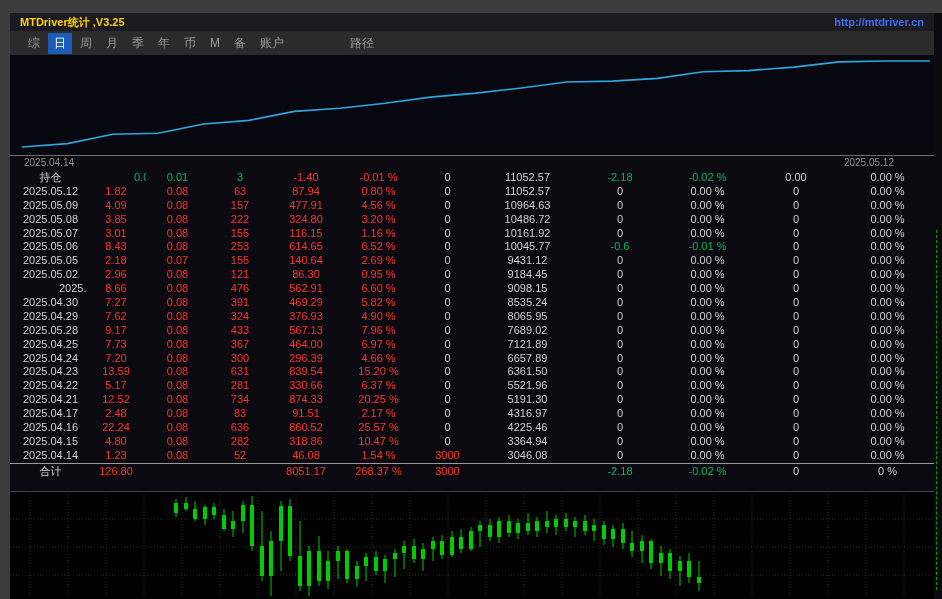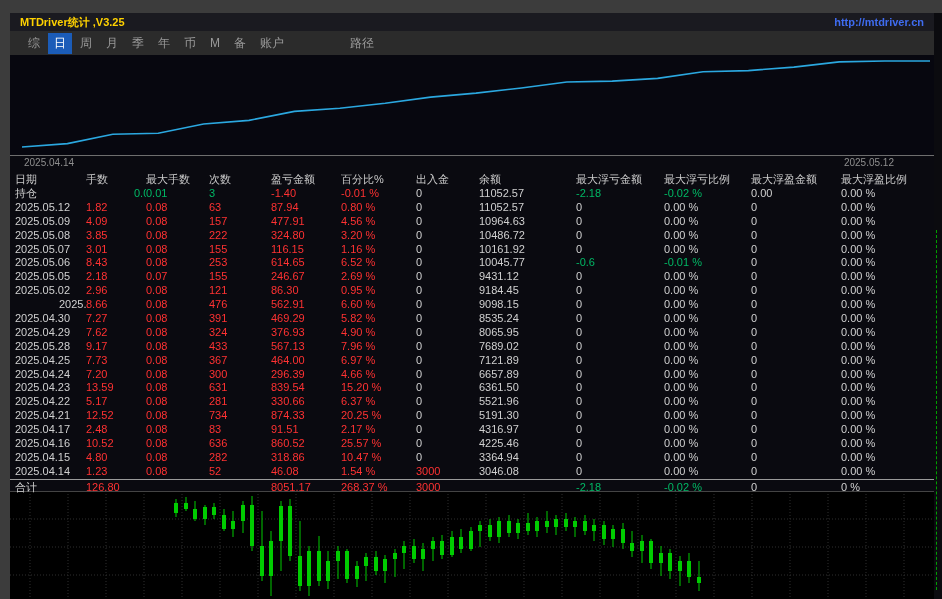--- a/index.html
+++ b/index.html
@@ -1,17 +1,17 @@
 <!DOCTYPE html>
 <html><head>
 <meta charset="utf-8">
 <style>
   html,body{margin:0;padding:0;background:#222;}
   .stage{position:relative;width:942px;height:599px;background:#3c3c3c;overflow:hidden;
-         font-family:"Liberation Sans","DejaVu Sans",sans-serif;}
+         font-family:"Liberation Sans","DejaVu Sans",sans-serif;text-align:center;}
   
   .under{position:absolute;left:10px;top:491px;width:924px;height:108px;background:#000;}
   .rstrip{position:absolute;left:934px;top:13px;width:8px;height:586px;background:#0b0b0f;}
   .priceline{position:absolute;left:2px;top:217px;height:360px;width:0;border-left:1px dashed #00a000;}
   
   .panel{position:absolute;left:10px;top:13px;width:924px;height:478px;background:#0a0a10;
          display:flex;flex-direction:column;border-bottom:1px solid #444;}
   .titlebar{height:18px;flex:0 0 18px;background:#1a1a20;display:flex;align-items:center;
             justify-content:space-between;padding:0 10px;cursor:move;}
   .title{color:#ffd200;font-size:11px;font-weight:bold;}
@@ -213,34 +213,20 @@
       <svg id="equity" width="924" height="100" viewBox="0 0 924 100">
           <polyline points="12.0,92.0 57.4,88.6 102.8,79.3 148.2,78.3 193.6,69.0 239.0,65.4 284.4,56.4 329.8,53.2 375.2,48.2 420.6,42.1 466.0,38.1 511.4,33.0 556.8,27.0 602.2,26.1 647.6,23.4 693.0,16.8 738.4,15.6 783.8,12.1 829.2,6.9 874.6,6.0 920.0,6.0" fill="none" stroke="#2ba8e0" stroke-width="1.6"></polyline>
         </svg>
     </div>
 
     <div class="daterow">
       <span>2025.04.14</span>
       <span>2025.05.12</span>
     </div>
 
-    <div class="thead" id="thead">
-        <span class="tc">日期</span>
-        <span class="tc">手数</span>
-        <span class="tc">最大手数</span>
-        <span class="tc">次数</span>
-        <span class="tc">盈亏金额</span>
-        <span class="tc">百分比%</span>
-        <span class="tc">出入金</span>
-        <span class="tc">余额</span>
-        <span class="tc">最大浮亏金额</span>
-        <span class="tc">最大浮亏比例</span>
-        <span class="tc">最大浮盈金额</span>
-        <span class="tc">最大浮盈比例</span>
-      </div>
     <div class="tbody" id="tbody">
         <div class="trow">
           <span class="tc" style="color: rgb(208, 208, 208);">持仓</span>
           <span class="tc" style="color: rgb(0, 184, 101); margin-left: 48px;">0.03</span>
           <span class="tc" style="color: rgb(0, 184, 101);">0.01</span>
           <span class="tc" style="color: rgb(0, 184, 101);">3</span>
           <span class="tc" style="color: rgb(255, 50, 50);">-1.40</span>
           <span class="tc" style="color: rgb(255, 50, 50);">-0.01 %</span>
           <span class="tc" style="color: rgb(208, 208, 208);">0</span>
           <span class="tc" style="color: rgb(208, 208, 208);">11052.57</span>
@@ -317,21 +303,21 @@
           <span class="tc" style="color: rgb(0, 184, 101);">-0.6</span>
           <span class="tc" style="color: rgb(0, 184, 101);">-0.01 %</span>
           <span class="tc" style="color: rgb(208, 208, 208);">0</span>
           <span class="tc" style="color: rgb(208, 208, 208);">0.00 %</span>
         </div>
         <div class="trow">
           <span class="tc" style="color: rgb(208, 208, 208);">2025.05.05</span>
           <span class="tc" style="color: rgb(255, 50, 50);">2.18</span>
           <span class="tc" style="color: rgb(255, 50, 50);">0.07</span>
           <span class="tc" style="color: rgb(255, 50, 50);">155</span>
-          <span class="tc" style="color: rgb(255, 50, 50);">246.67</span>
+          <span class="tc" style="color: rgb(255, 50, 50);">140.64</span>
           <span class="tc" style="color: rgb(255, 50, 50);">2.69 %</span>
           <span class="tc" style="color: rgb(208, 208, 208);">0</span>
           <span class="tc" style="color: rgb(208, 208, 208);">9431.12</span>
           <span class="tc" style="color: rgb(208, 208, 208);">0</span>
           <span class="tc" style="color: rgb(208, 208, 208);">0.00 %</span>
           <span class="tc" style="color: rgb(208, 208, 208);">0</span>
           <span class="tc" style="color: rgb(208, 208, 208);">0.00 %</span>
         </div>
         <div class="trow">
           <span class="tc" style="color: rgb(208, 208, 208);">2025.05.02</span>
@@ -482,21 +468,21 @@
           <span class="tc" style="color: rgb(255, 50, 50);">2.17 %</span>
           <span class="tc" style="color: rgb(208, 208, 208);">0</span>
           <span class="tc" style="color: rgb(208, 208, 208);">4316.97</span>
           <span class="tc" style="color: rgb(208, 208, 208);">0</span>
           <span class="tc" style="color: rgb(208, 208, 208);">0.00 %</span>
           <span class="tc" style="color: rgb(208, 208, 208);">0</span>
           <span class="tc" style="color: rgb(208, 208, 208);">0.00 %</span>
         </div>
         <div class="trow">
           <span class="tc" style="color: rgb(208, 208, 208);">2025.04.16</span>
-          <span class="tc" style="color: rgb(255, 50, 50);">10.52</span>
+          <span class="tc" style="color: rgb(255, 50, 50);">22.24</span>
           <span class="tc" style="color: rgb(255, 50, 50);">0.08</span>
           <span class="tc" style="color: rgb(255, 50, 50);">636</span>
           <span class="tc" style="color: rgb(255, 50, 50);">860.52</span>
           <span class="tc" style="color: rgb(255, 50, 50);">25.57 %</span>
           <span class="tc" style="color: rgb(208, 208, 208);">0</span>
           <span class="tc" style="color: rgb(208, 208, 208);">4225.46</span>
           <span class="tc" style="color: rgb(208, 208, 208);">0</span>
           <span class="tc" style="color: rgb(208, 208, 208);">0.00 %</span>
           <span class="tc" style="color: rgb(208, 208, 208);">0</span>
           <span class="tc" style="color: rgb(208, 208, 208);">0.00 %</span>

